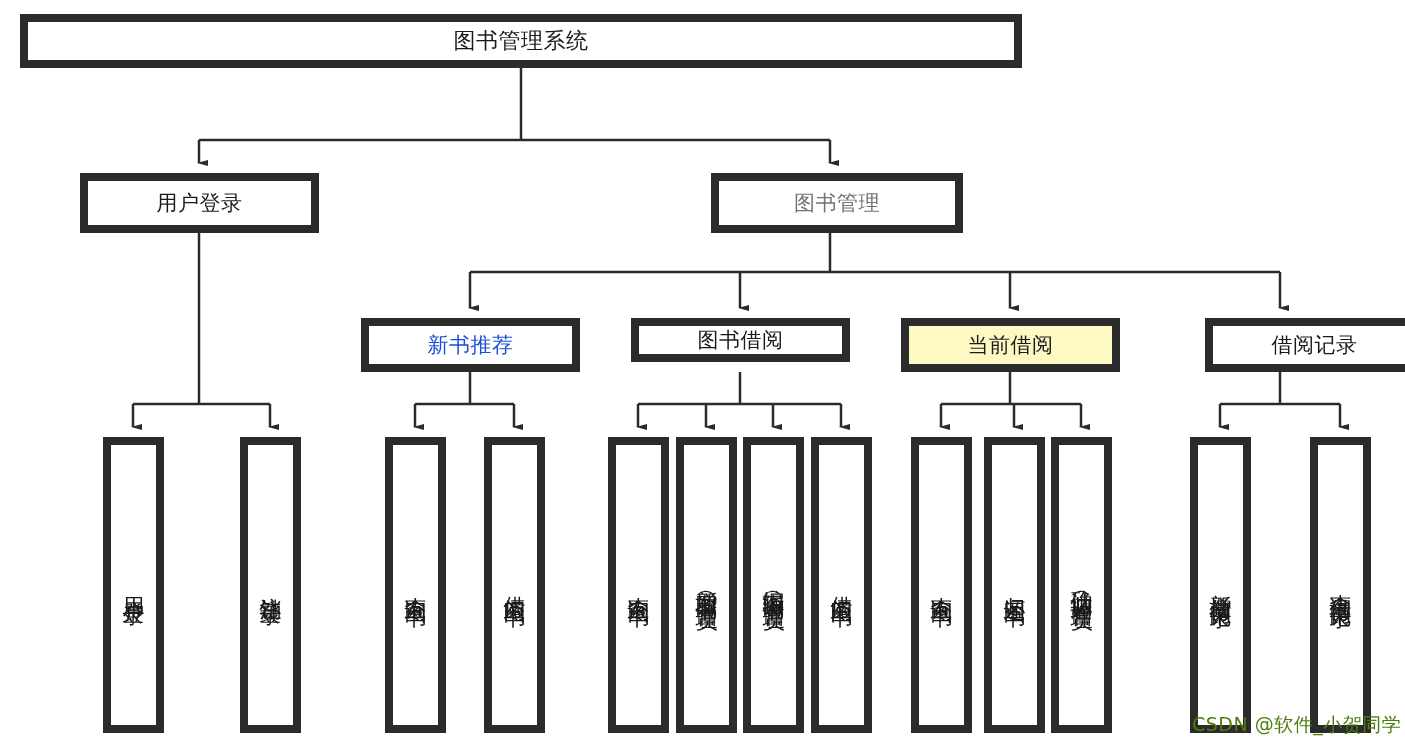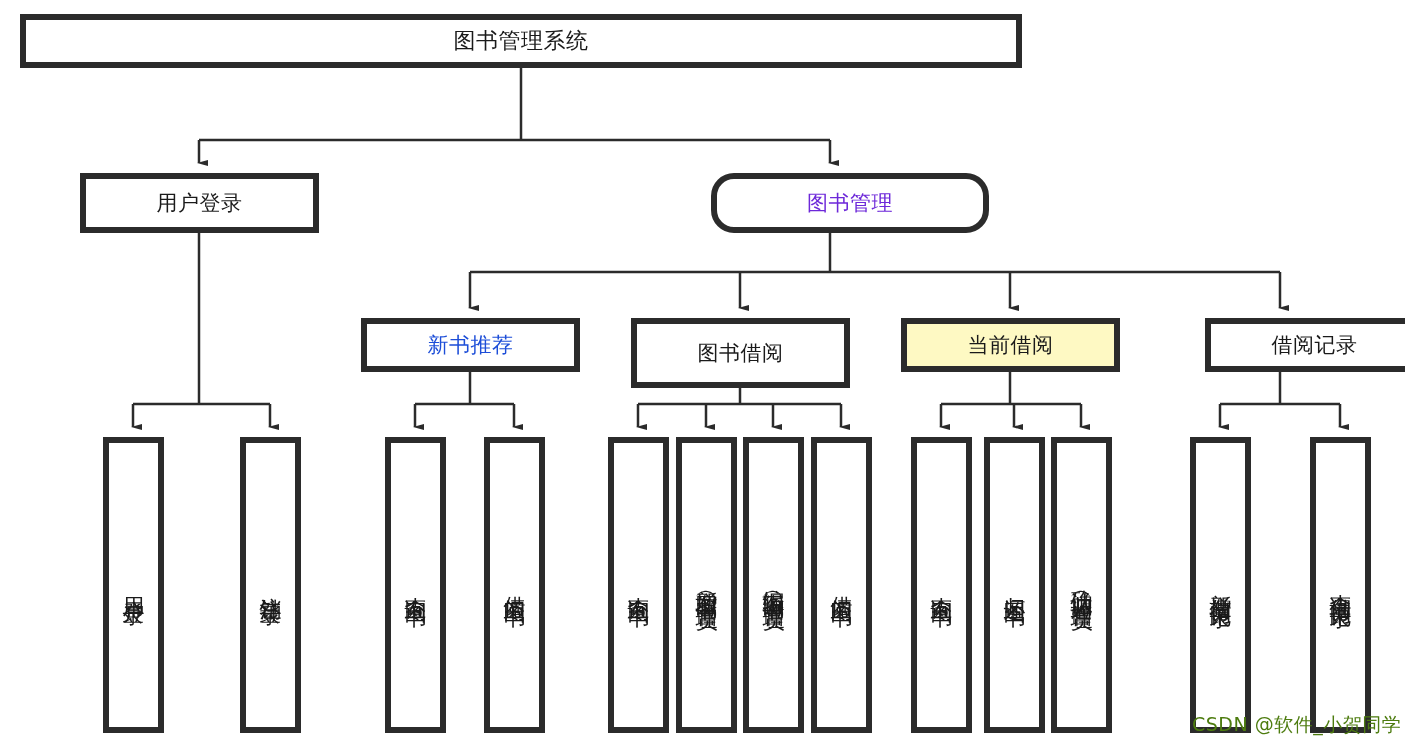--- a/index.html
+++ b/index.html
@@ -21,21 +21,21 @@
     position: absolute;
     left: 0;
     top: 0;
     width: 1405px;
     height: 747px;
     pointer-events: none;
   }
   .node {
     position: absolute;
     box-sizing: border-box;
-    border: 6px solid #7f1d1d;
+    border: 8px solid #7f1d1d;
     background: #ffffff;
     display: flex;
     align-items: center;
     justify-content: center;
     color: #1a1a1a;
   }
   .node-label {
     display: block;
     text-align: center;
     line-height: 1.18;
@@ -125,28 +125,28 @@
     </g>
   </svg>
 
   <div class="node horiz root" style="left: 20px; top: 14px; width: 1002px; height: 54px; border-color: rgb(43, 43, 43); background: rgb(255, 255, 255); color: rgb(26, 26, 26);">
     <span class="node-label">图书管理系统</span>
   </div>
 
   <div class="node horiz" style="left: 80px; top: 173px; width: 239px; height: 60px; border-color: rgb(43, 43, 43); background: rgb(255, 255, 255); color: rgb(26, 26, 26);">
     <span class="node-label">用户登录</span>
   </div>
-  <div class="node horiz" style="left: 711px; top: 173px; width: 278px; height: 60px; border-color: rgb(43, 43, 43); background: rgb(255, 255, 255); color: #6d28d9; border-radius: 23px;">
+  <div class="node horiz" style="left: 711px; top: 173px; width: 252px; height: 60px; border-color: rgb(43, 43, 43); background: rgb(255, 255, 255); color: #737373;">
     <span class="node-label">图书管理</span>
   </div>
 
   <div class="node horiz" style="left: 361px; top: 318px; width: 219px; height: 54px; border-color: rgb(43, 43, 43); background: rgb(255, 255, 255); color: #1d4ed8;">
     <span class="node-label">新书推荐</span>
   </div>
-  <div class="node horiz" style="left: 631px; top: 318px; width: 219px; height: 70px; border-color: rgb(43, 43, 43); background: rgb(255, 255, 255); color: rgb(26, 26, 26);">
+  <div class="node horiz" style="left: 631px; top: 318px; width: 219px; height: 44px; border-color: rgb(43, 43, 43); background: rgb(255, 255, 255); color: rgb(26, 26, 26);">
     <span class="node-label">图书借阅</span>
   </div>
   <div class="node horiz" style="left: 901px; top: 318px; width: 219px; height: 54px; border-color: rgb(43, 43, 43); background: #fef9c3; color: rgb(26, 26, 26); align-items: center;">
     <span class="node-label">当前借阅</span>
   </div>
   <div class="node horiz" style="left: 1171px; top: 318px; width: 219px; height: 54px; border-color: rgb(43, 43, 43); background: rgb(255, 255, 255); color: rgb(26, 26, 26); margin-left: 34px;">
     <span class="node-label">借阅记录</span>
   </div>
 
   <div class="node vert" style="left: 103px; top: 437px; width: 61px; height: 296px; border-color: rgb(43, 43, 43); background: rgb(255, 255, 255); color: rgb(26, 26, 26);">

